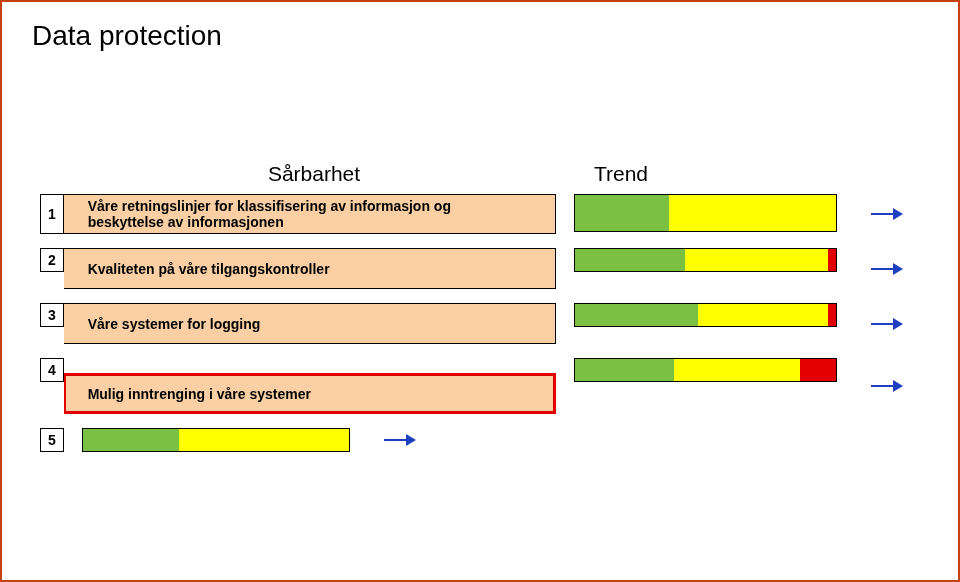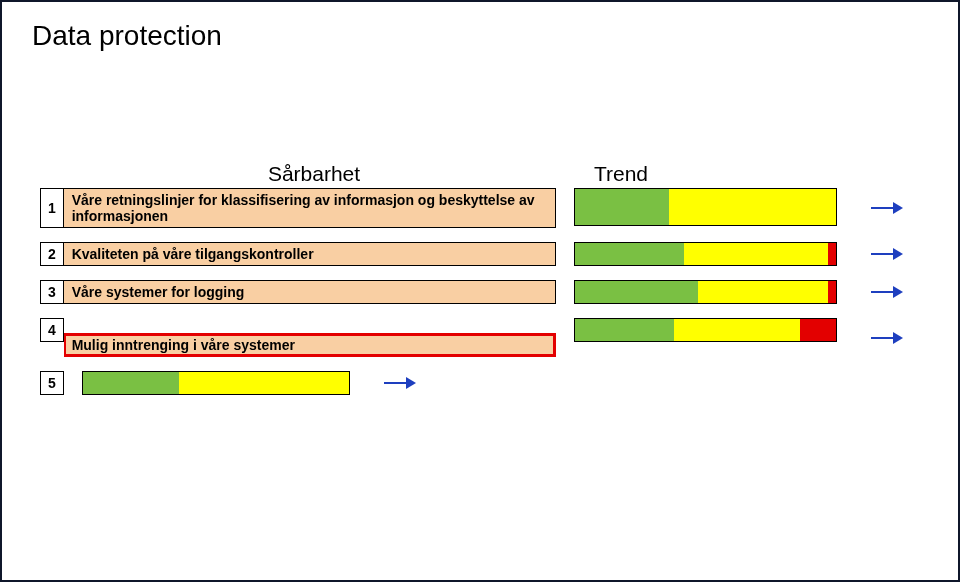--- a/index.html
+++ b/index.html
@@ -1,29 +1,29 @@
 <!DOCTYPE html>
 <html><head>
 <meta charset="utf-8">
 <style>
   html,body{margin:0;padding:0;background:#fff;font-family:Arial,Helvetica,sans-serif}
   .slide{
     width:960px;height:582px;box-sizing:border-box;
-    border:2px solid #0f172a;
+    border:2px solid #c2410c;
     position:relative;
   }
   .title{
     position:absolute;left:30px;top:18px;
     font-size:28px;font-weight:400;color:#000;
   }
   .content{
     position:absolute;left:38px;top:160px;right:38px;
   }
   .hdr-row{
-    display:flex;align-items:flex-end;margin-bottom:2px;
+    display:flex;align-items:flex-end;margin-bottom:8px;
   }
   .col-num{width:24px;}
   .col-text{width:500px;}
   .col-bar{width:268px;margin-left:18px;}
   .col-trend{width:70px;margin-left:14px;}
   .hdr{
     font-size:21px;color:#000;font-weight:400;
   }
   .hdr-sar{ text-align:center; }
   .hdr-for{ text-align:center; }
@@ -34,26 +34,26 @@
   .num-cell{
     width:24px;box-sizing:border-box;
     border:1px solid #000;background:#fff;
     display:flex;align-items:center;justify-content:center;
     font-size:14px;font-weight:700;
   }
   .text-cell{
     width:500px;box-sizing:border-box;
     border:1px solid #000;border-left:none;
     background:#f9cfa3;
-    padding:3px 8px;font-size:14px;font-weight:700;color:#000;
+    padding:3px 24px;font-size:14px;font-weight:700;color:#000;
     display:flex;align-items:center;
     line-height:1.15;
   }
   .text-cell.tall{min-height:38px}
-  .text-cell.short{height:24px}
+  .text-cell.short{height:41px}
   .num-cell.tall{min-height:38px}
   .num-cell.short{height:24px}
   .text-cell.highlight{
     box-shadow: inset 0 0 0 2px #e30000;
     border-color:#e30000;
     margin-top:15px;
   }
   .bar-cell{
     width:268px;margin-left:18px;box-sizing:border-box;
     border:1px solid #000;position:relative;

